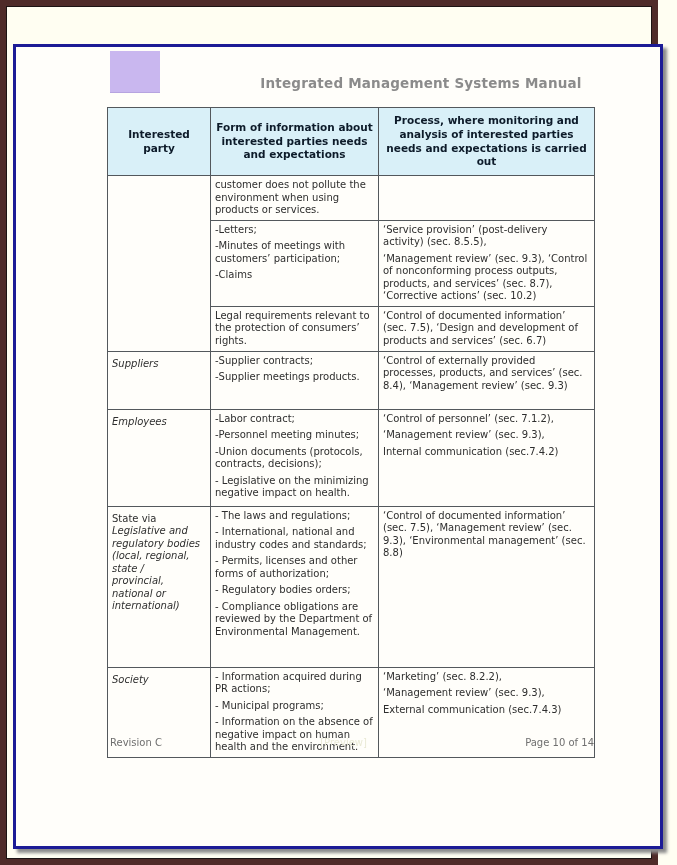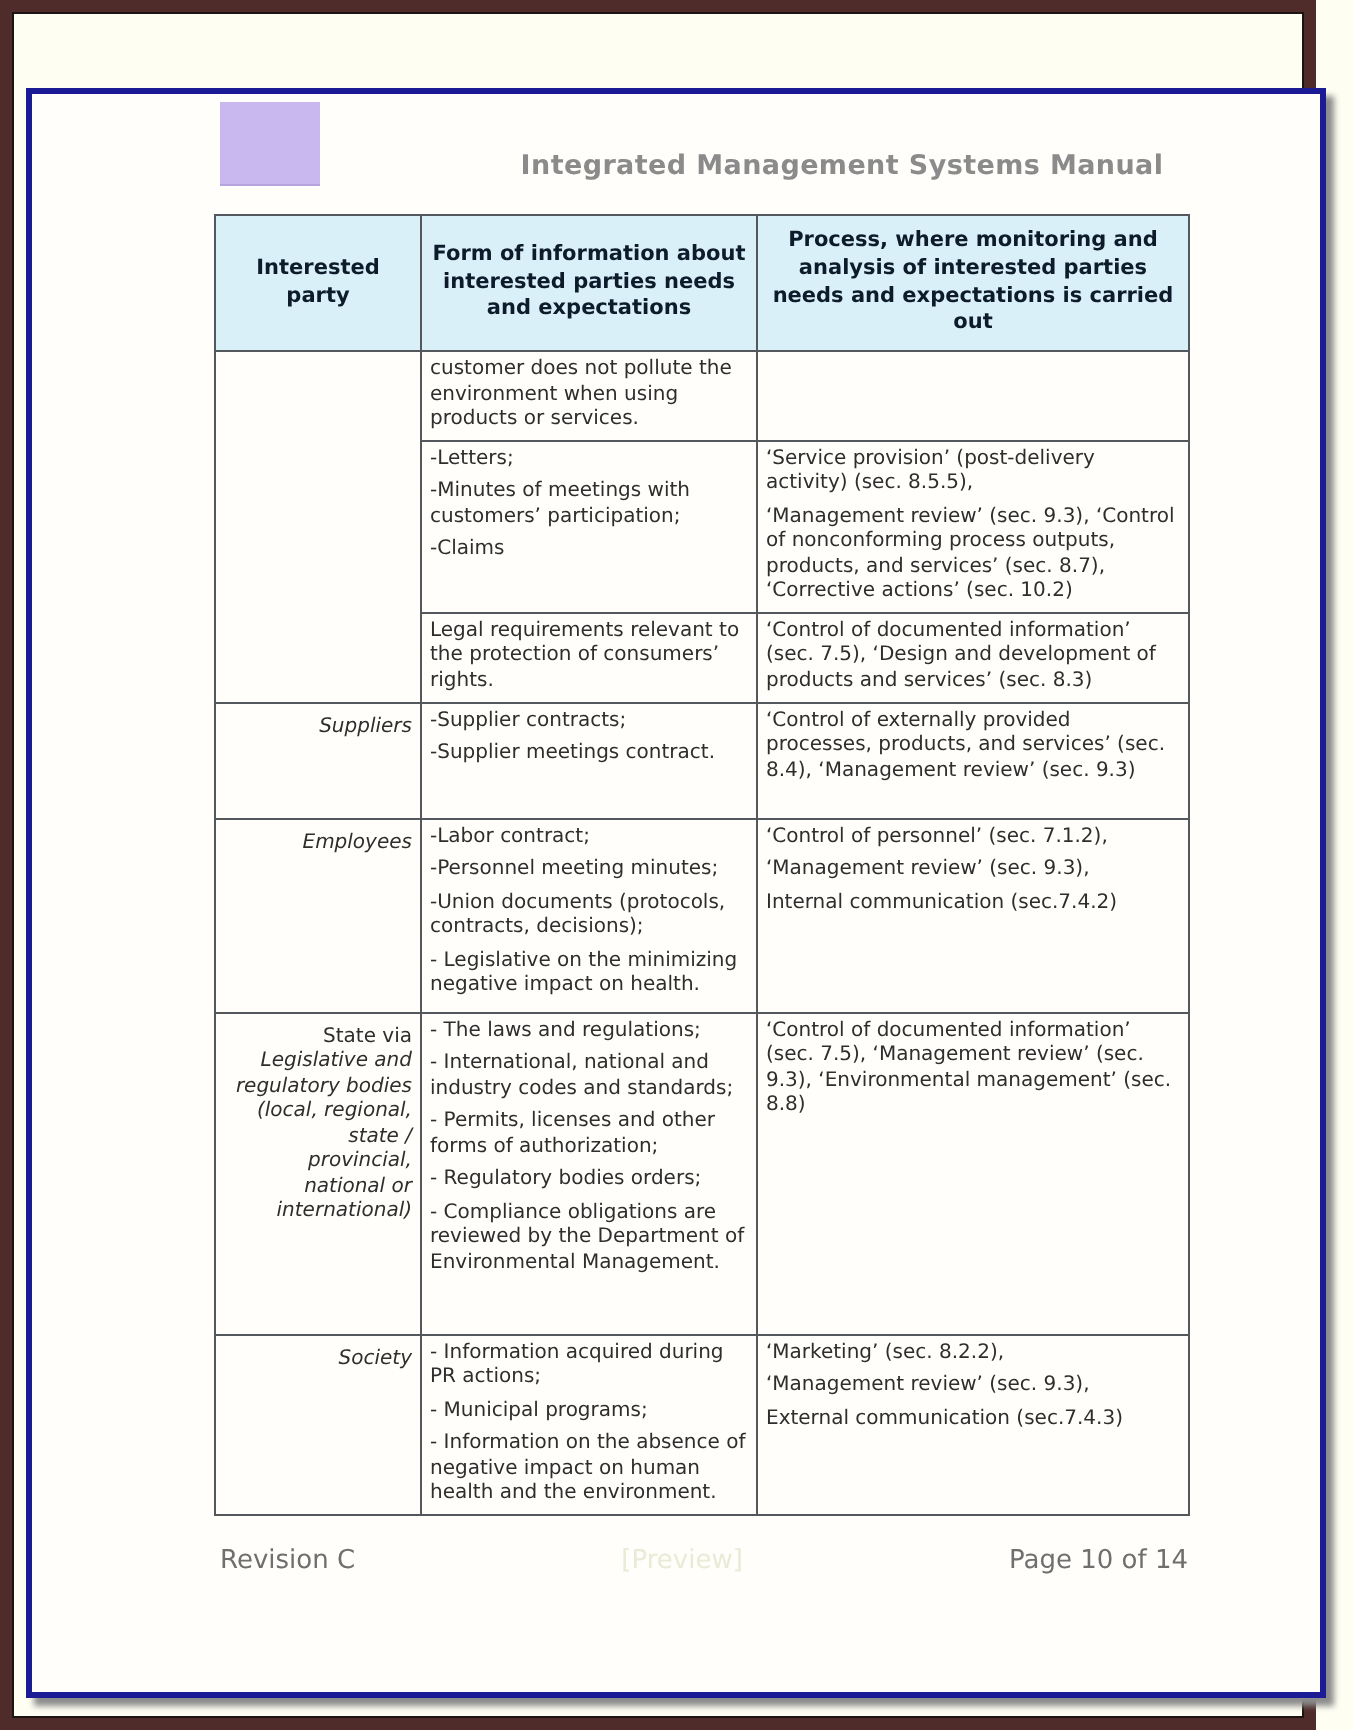--- a/index.html
+++ b/index.html
@@ -50,29 +50,29 @@
   }
   table.parties td{
     border:1px solid #53585c;
     font-size:10px;line-height:1.25;color:#2e2e2e;
     vertical-align:top;text-align:left;
     padding:3px 4px;
     overflow:hidden;
     margin-left:33px;
   }
   table.parties td.party{
-    text-align:right;padding-top:6px;
+    text-align:left;padding-top:6px;
   }
   table.parties td p{margin:0 0 4px 0;}
   table.parties td p:last-child{margin-bottom:0;}
   .it{font-style:italic;}
   .footer{
-    position:absolute;left:94px;top:726px;width:484px;
+    position:absolute;left:94px;top:690px;width:484px;
     display:flex;justify-content:space-between;align-items:center;
-    font-size:13px;color:#6f6f6f;
+    font-size:10px;color:#6f6f6f;
   }
   .footer .watermark{color:#eaead6;font-weight:normal;}
 </style>
 </head>
 <body>
 
 <div class="outer-frame">
   <div class="page-box">
 
     <div class="logo-square" style="background: rgb(201, 183, 239);"></div>
@@ -109,30 +109,30 @@
             <td>
               <p>‘Service provision’ (post-delivery activity) (sec. 8.5.5),</p>
               <p>‘Management review’ (sec. 9.3), ‘Control of nonconforming process outputs, products, and services’ (sec. 8.7), ‘Corrective actions’ (sec. 10.2)</p>
             </td>
           </tr>
           <tr style="height: 45px;">
             <td>
               <p>Legal requirements relevant to the protection of consumers’ rights.</p>
             </td>
             <td>
-              <p>‘Control of documented information’ (sec. 7.5), ‘Design and development of products and services’ (sec. 8.3)</p>
+              <p>‘Control of documented information’ (sec. 7.5), ‘Design and development of products and services’ (sec. 6.7)</p>
             </td>
           </tr>
           <tr style="height: 58px;">
             <td class="party" rowspan="1">
               <div class="it">Suppliers</div>
             </td>
             <td>
               <p>-Supplier contracts;</p>
-              <p>-Supplier meetings contract.</p>
+              <p>-Supplier meetings products.</p>
             </td>
             <td>
               <p>‘Control of externally provided processes, products, and services’ (sec. 8.4), ‘Management review’ (sec. 9.3)</p>
             </td>
           </tr>
           <tr style="height: 97px;">
             <td class="party" rowspan="1">
               <div class="it">Employees</div>
             </td>
             <td>

